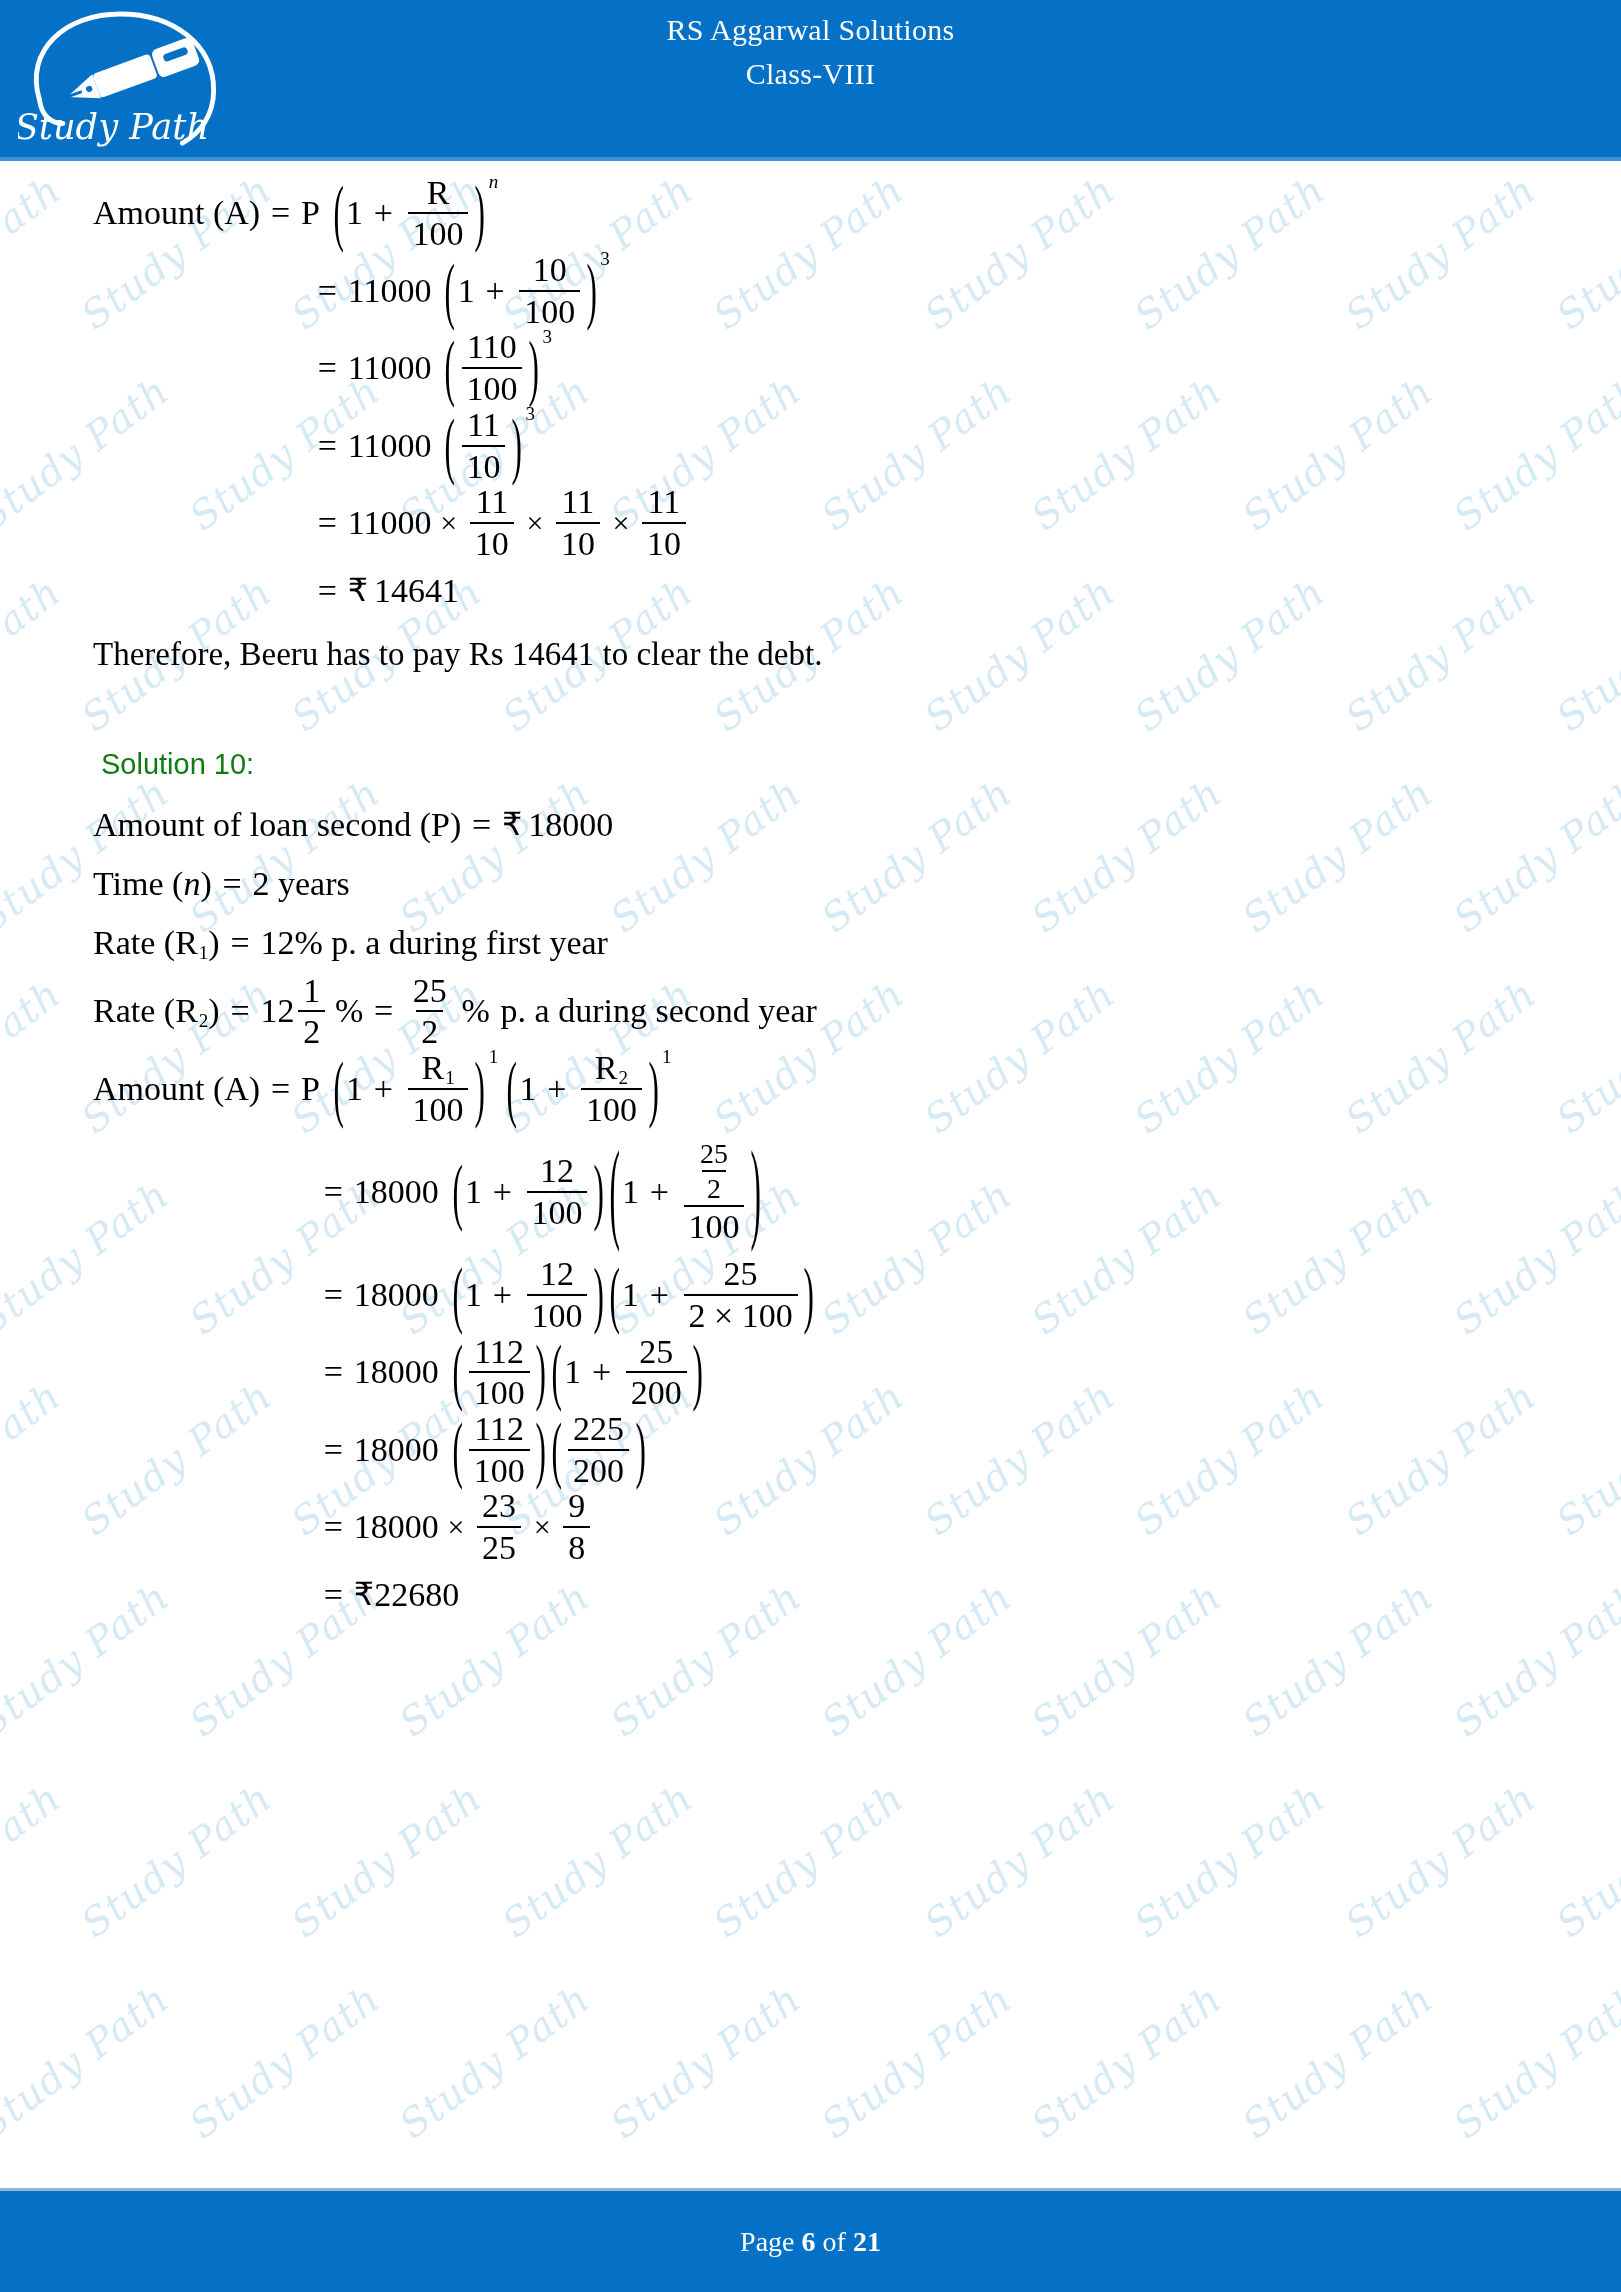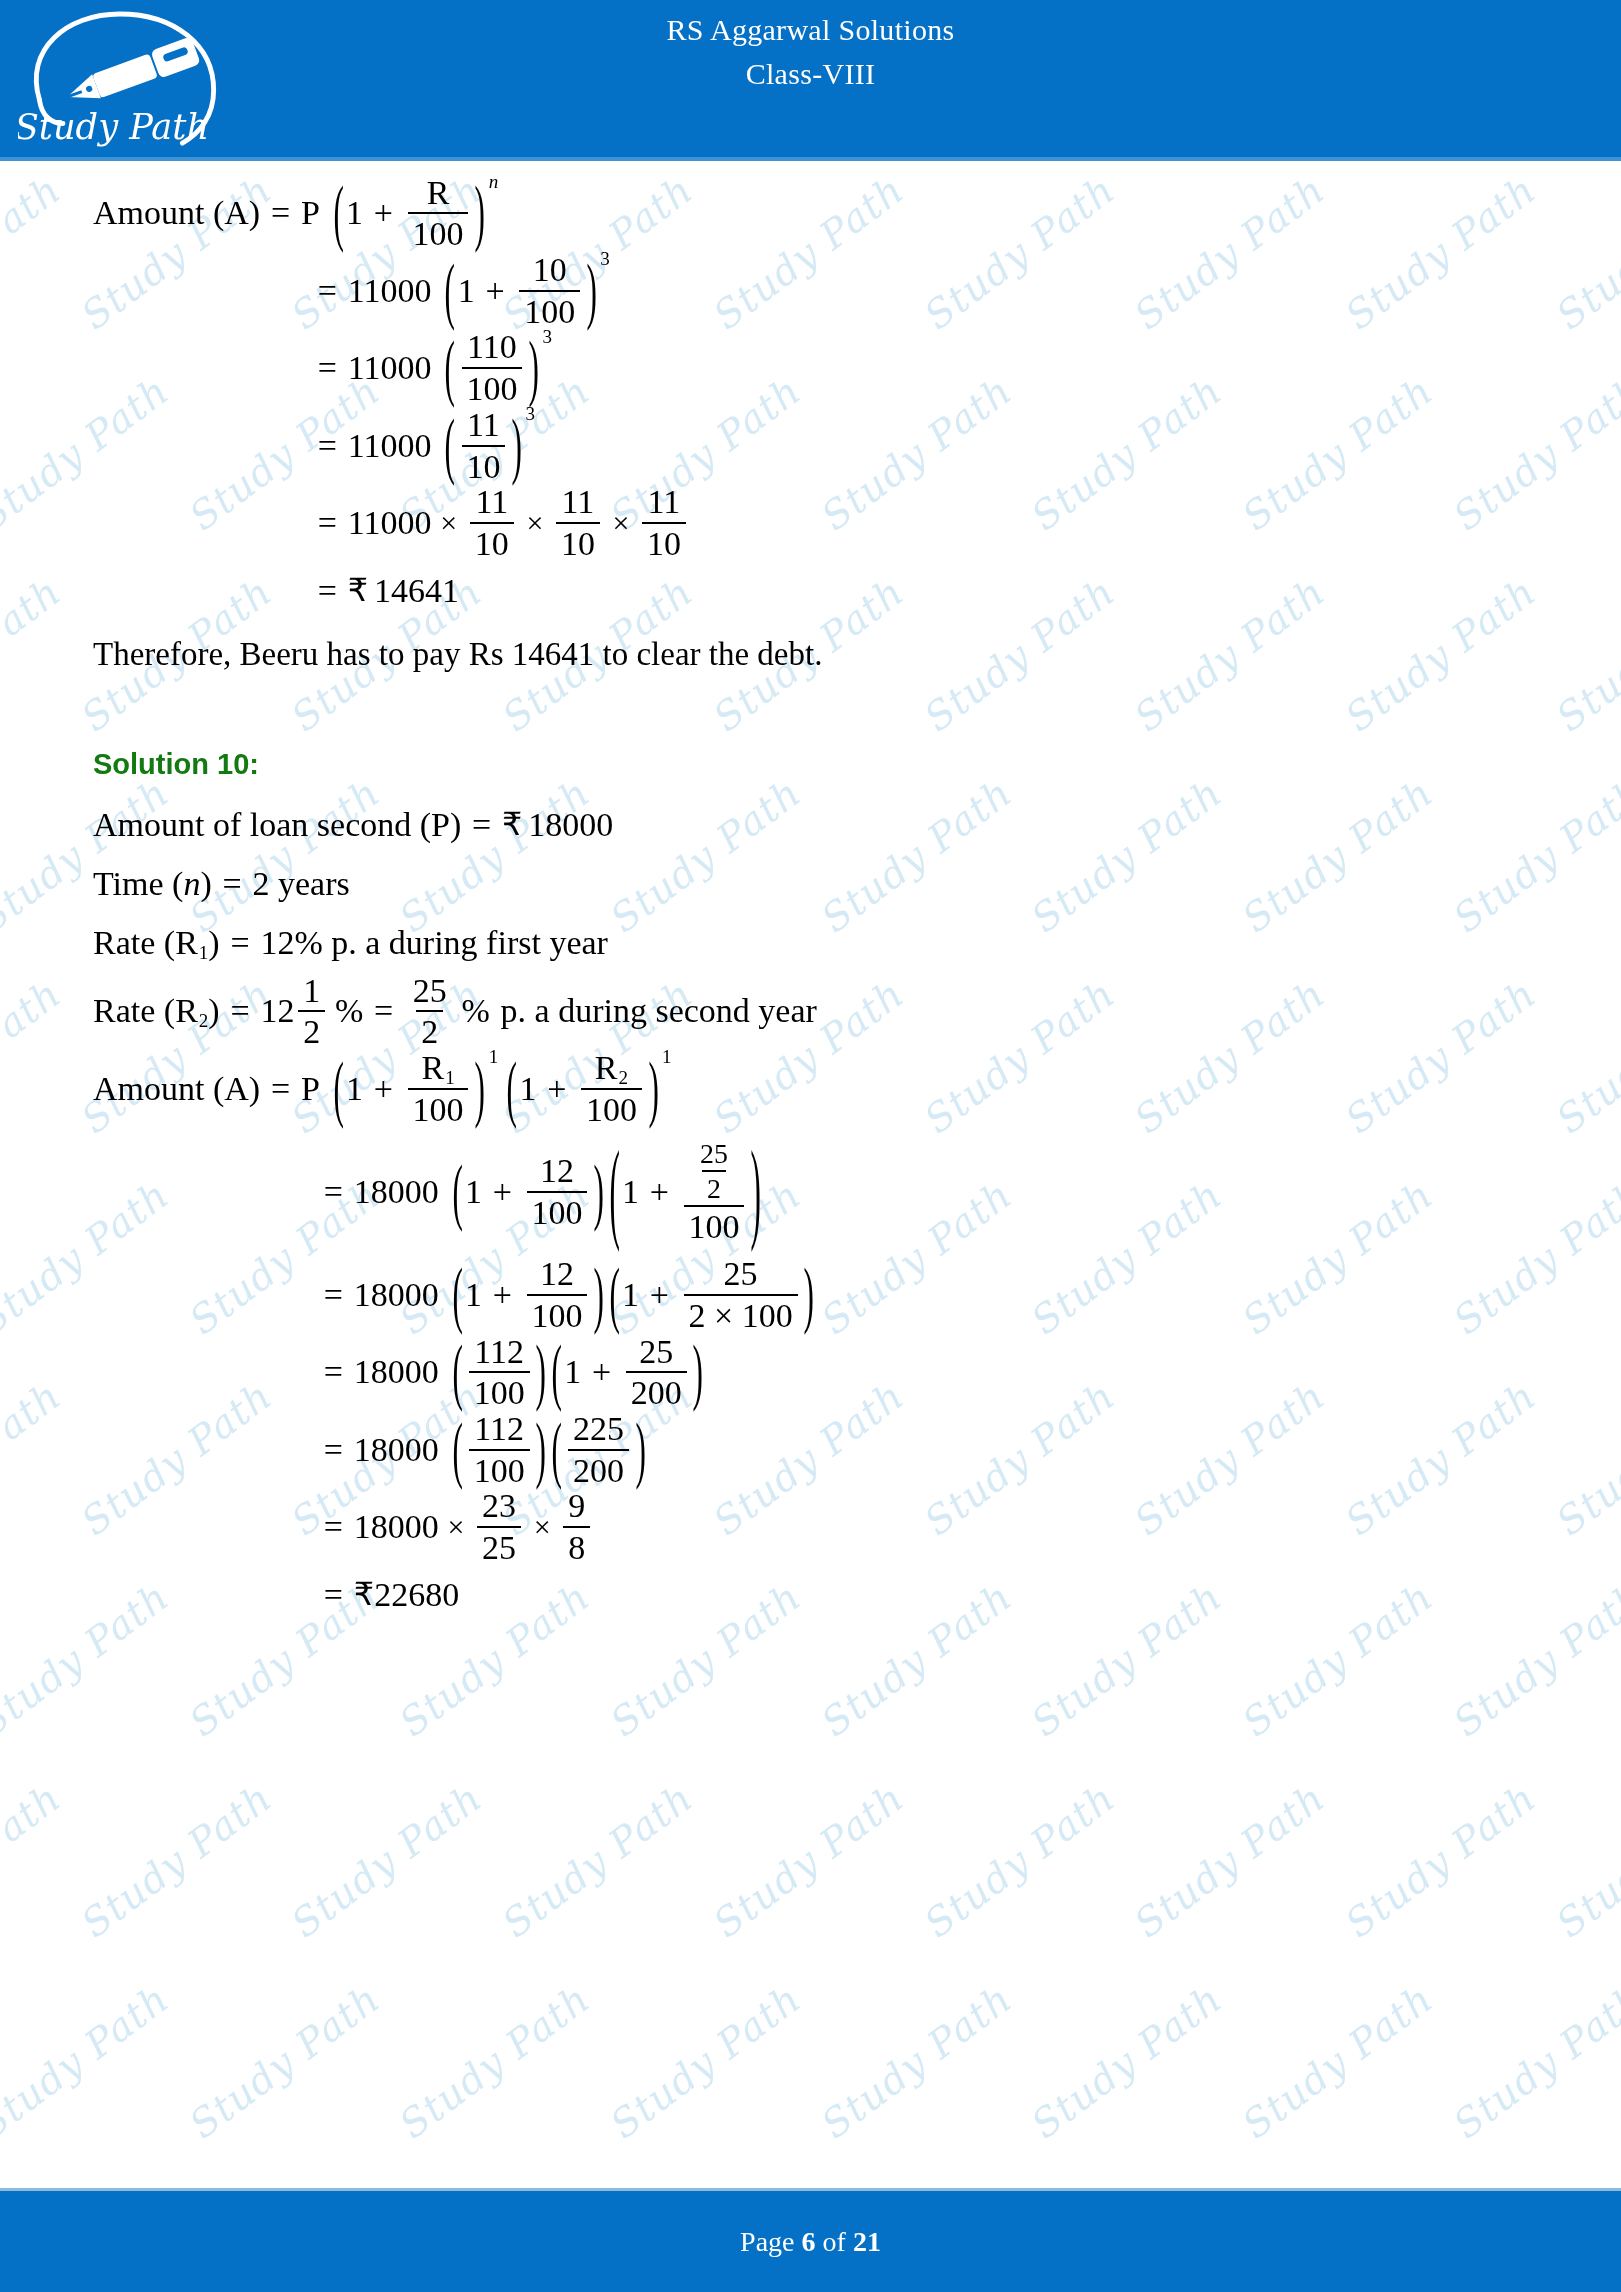--- a/index.html
+++ b/index.html
@@ -70,23 +70,24 @@
   }
 
   .txt-line {
     font-size: 33px;
     line-height: 67px;
     white-space: nowrap;
   }
   .sol-head {
     font-family: "Liberation Sans", "DejaVu Sans", sans-serif;
     font-size: 29px;
-    font-weight: bold;
+    font-weight: normal;
     color: #127a11;
     line-height: 63px;
+    margin-left: 8px;
   }
   .gap { height: 45px; }
 
   
   .eq {
     display: flex;
     align-items: center;
     font-size: 34px;
     line-height: 1;
     white-space: nowrap;

